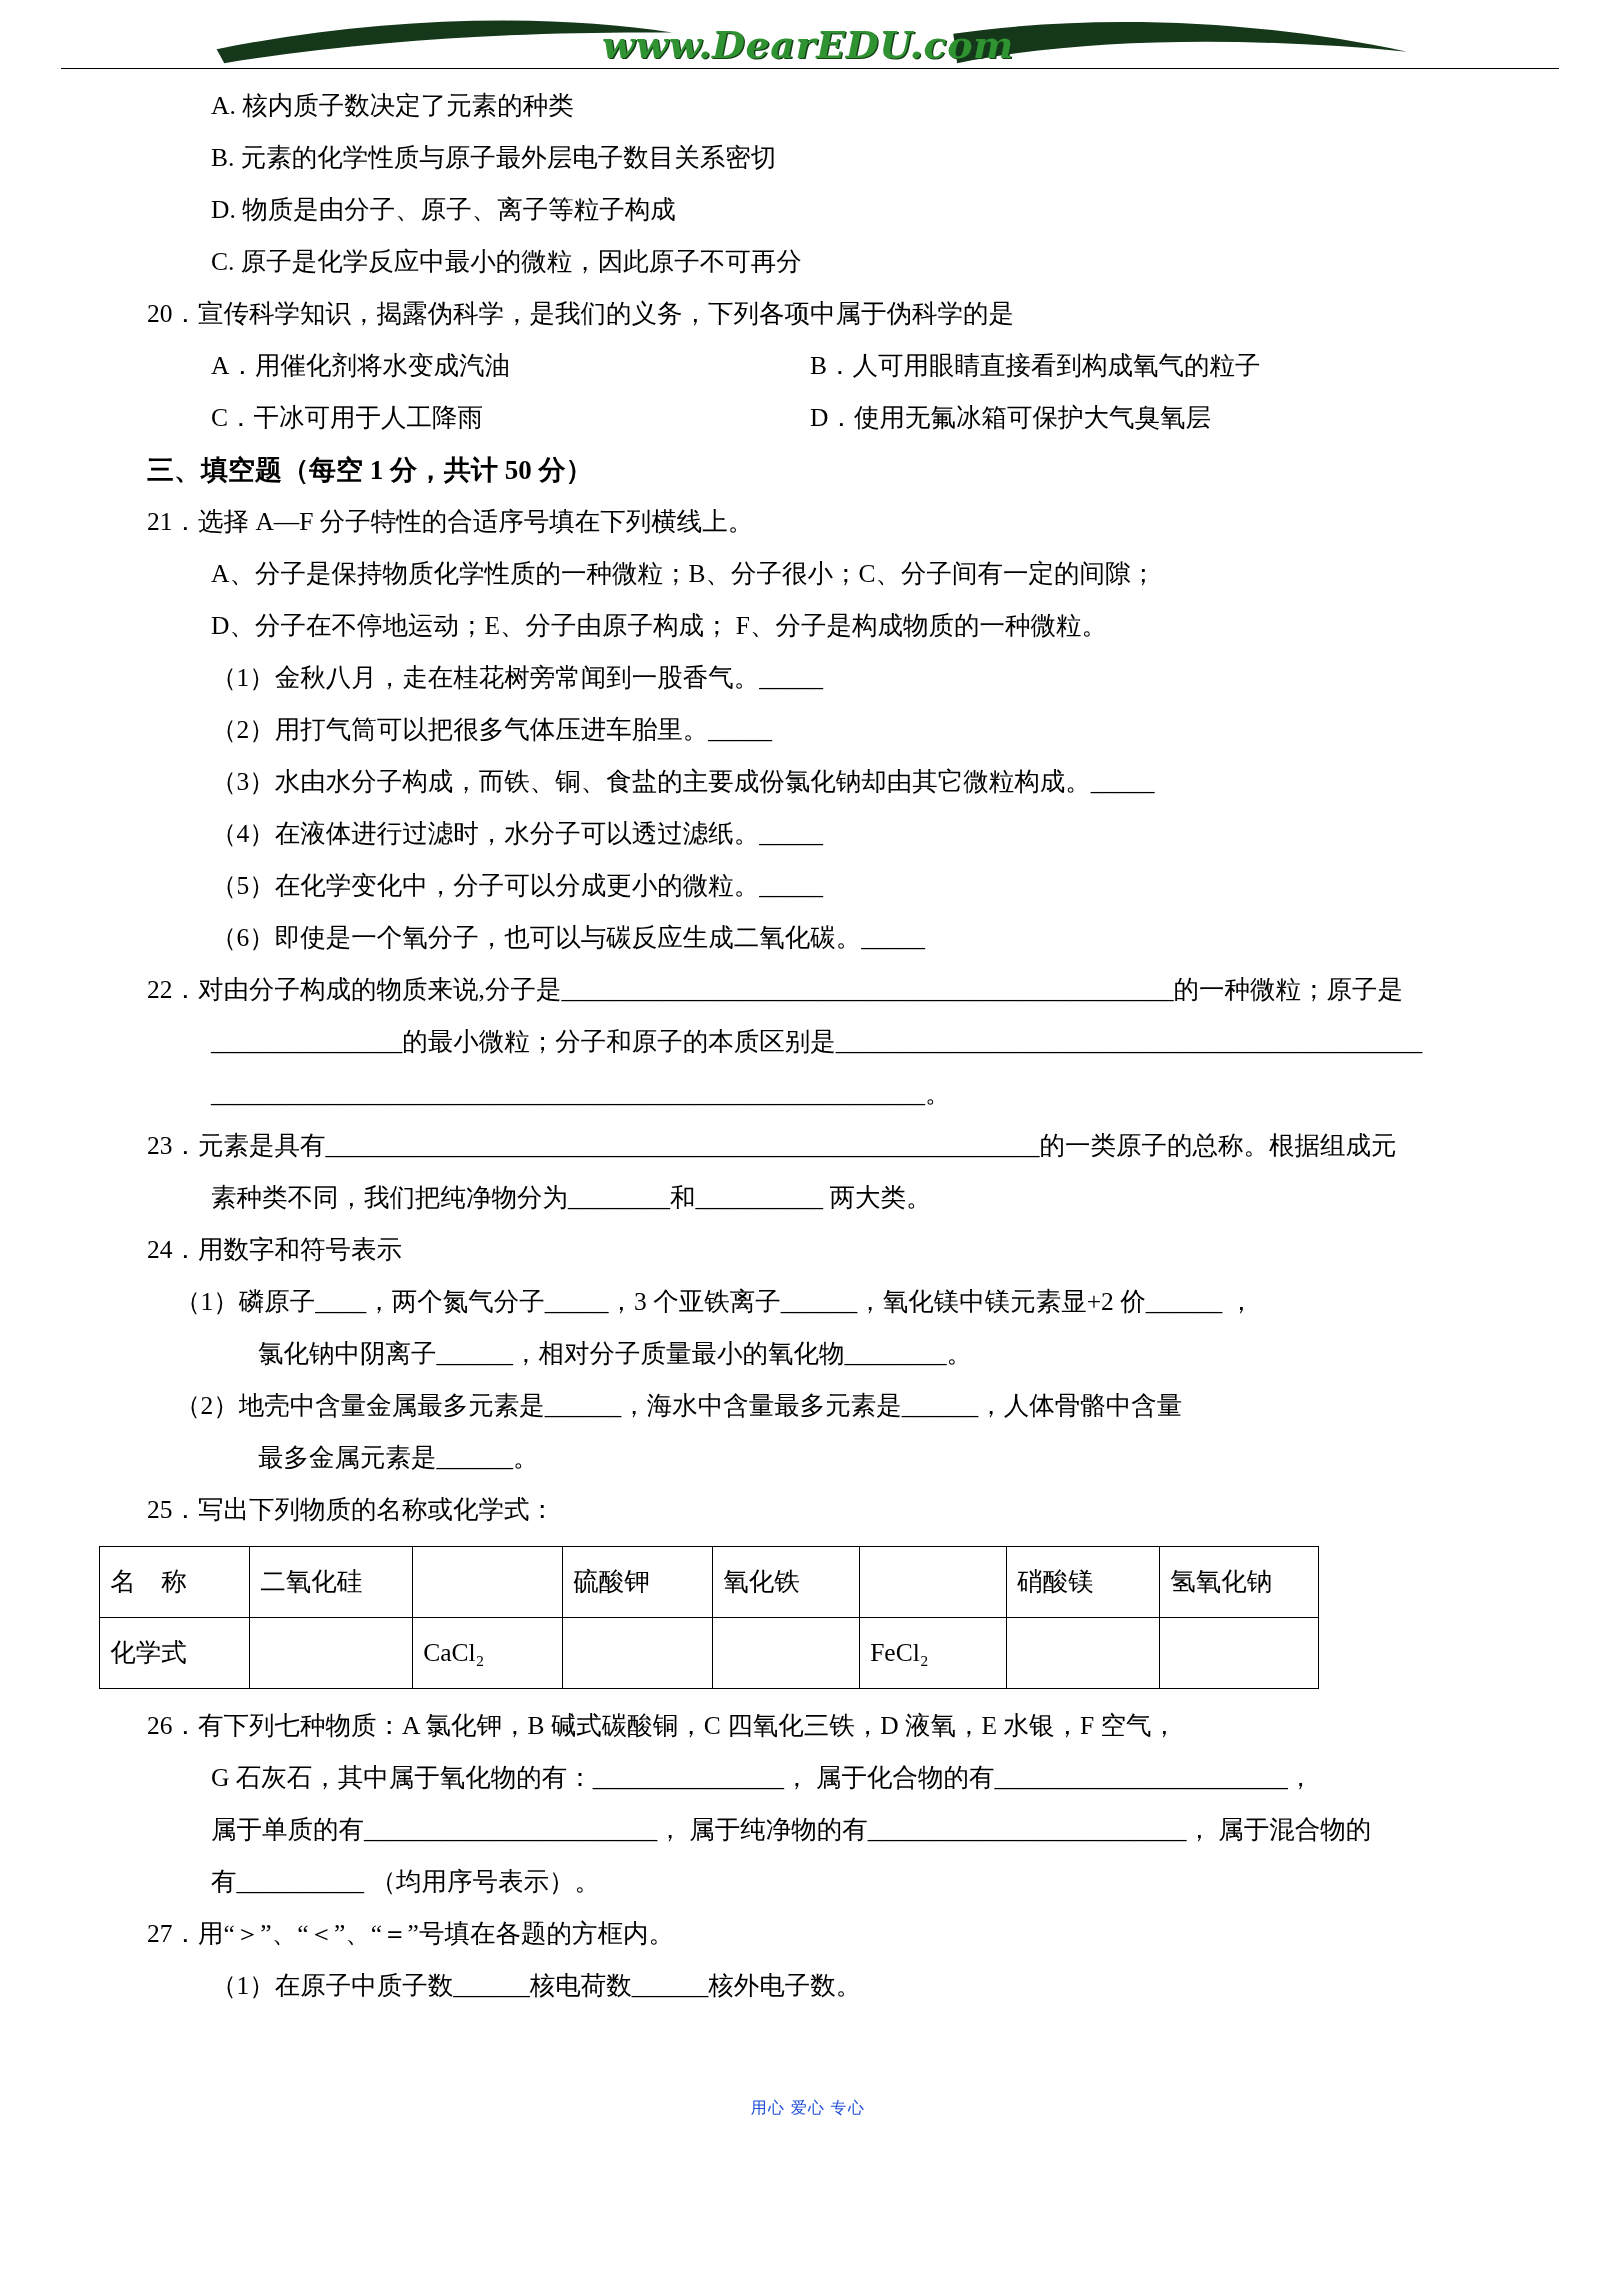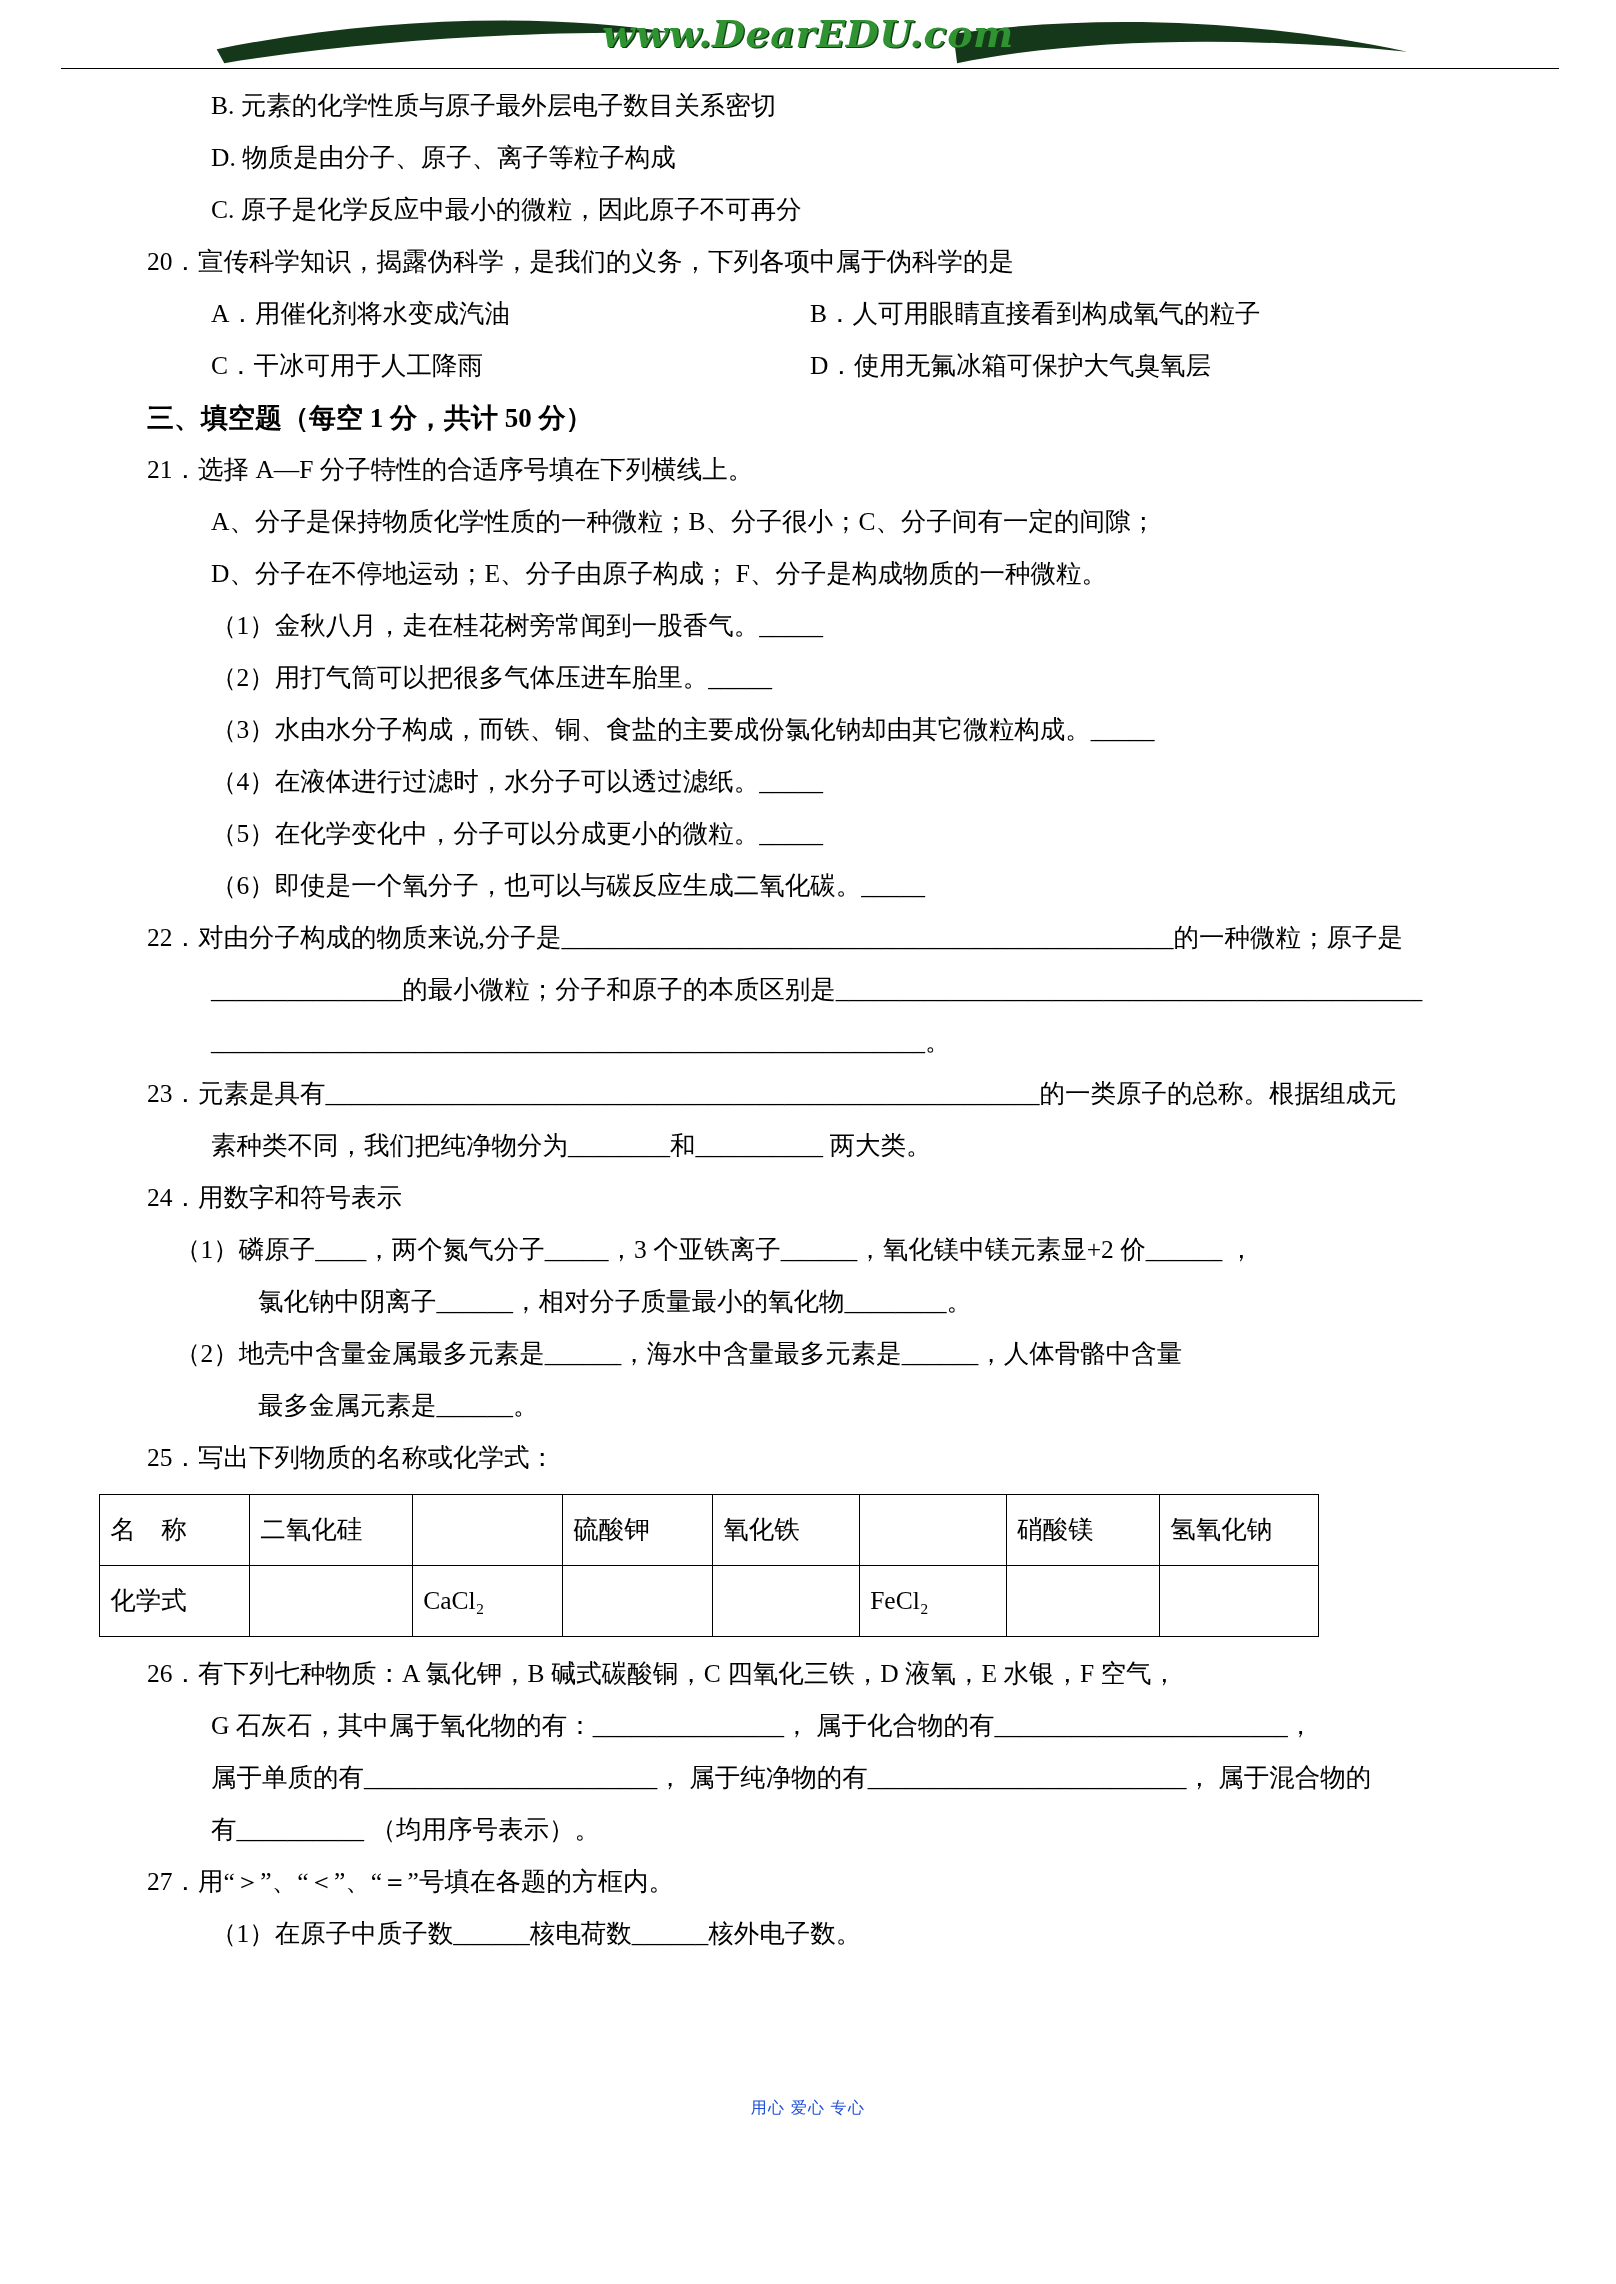--- a/index.html
+++ b/index.html
@@ -8,21 +8,21 @@
     width:1616px; height:2284px;
     font-family:"Liberation Serif","DejaVu Serif",serif;
     color:#000;
   }
   .page { position:relative; width:1616px; height:2284px; overflow:hidden; background:#fff; }
 
   
   .header { position:relative; height:79px; }
   .swoosh-svg { position:absolute; top:11.5px; left:0; }
   .logo {
-    position:absolute; top:11px; left:0; width:100%;
+    position:absolute; top:22px; left:0; width:100%;
     text-align:center;
     font-family:"DejaVu Serif","Liberation Serif",serif;
     font-weight:bold; font-style:italic;
     font-size:38px; letter-spacing:0.6px;
     color:#2f9331;
     text-shadow:1.3px 1.3px 0 #143d18;
   }
   .rule { position:absolute; top:68px; left:61px; width:1498px; border-top:1.9px solid #000; }
 
   
@@ -71,20 +71,21 @@
     <svg class="swoosh-svg" width="1616" height="59" viewBox="0 0 2536 92">
       <path d="M340,58 C600,6 860,2 1055,32 C855,30 600,40 352,80 Z" fill="#16381a"></path>
       <path d="M1496,34 C1700,4 1955,8 2208,62 C1955,38 1700,40 1502,80 Z" fill="#16381a"></path>
     </svg>
     <div class="logo">www.DearEDU.com</div>
     <div class="rule"></div>
   </div>
 
   <main>
 
+    <div class="ind1">A. 核内质子数决定了元素的种类</div>
     <div class="ind1">B. 元素的化学性质与原子最外层电子数目关系密切</div>
     <div class="ind1">D. 物质是由分子、原子、离子等粒子构成</div>
     <div class="ind1">C. 原子是化学反应中最小的微粒，因此原子不可再分</div>
 
     <div>20．宣传科学知识，揭露伪科学，是我们的义务，下列各项中属于伪科学的是</div>
     <div class="optrow">
       <span class="col1">A．用催化剂将水变成汽油</span>
       <span>B．人可用眼睛直接看到构成氧气的粒子</span>
     </div>
     <div class="optrow">

